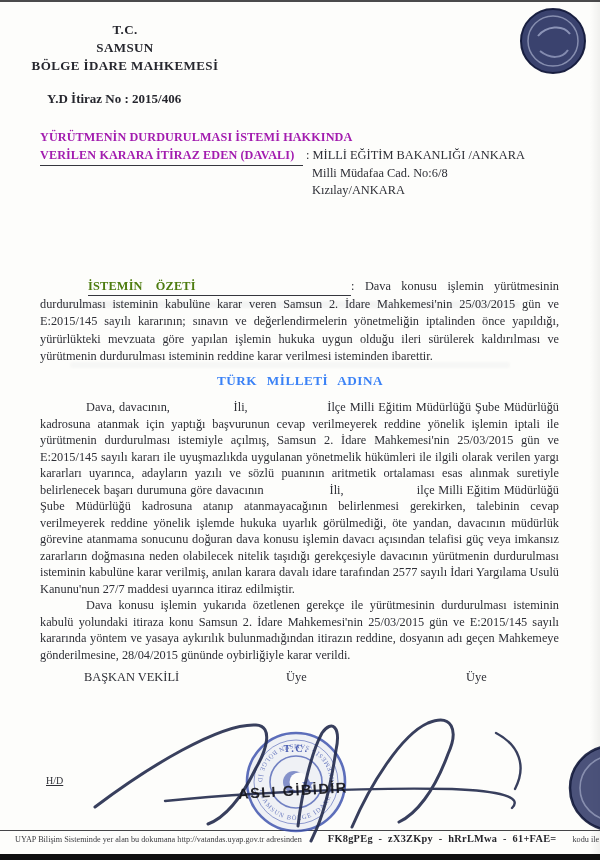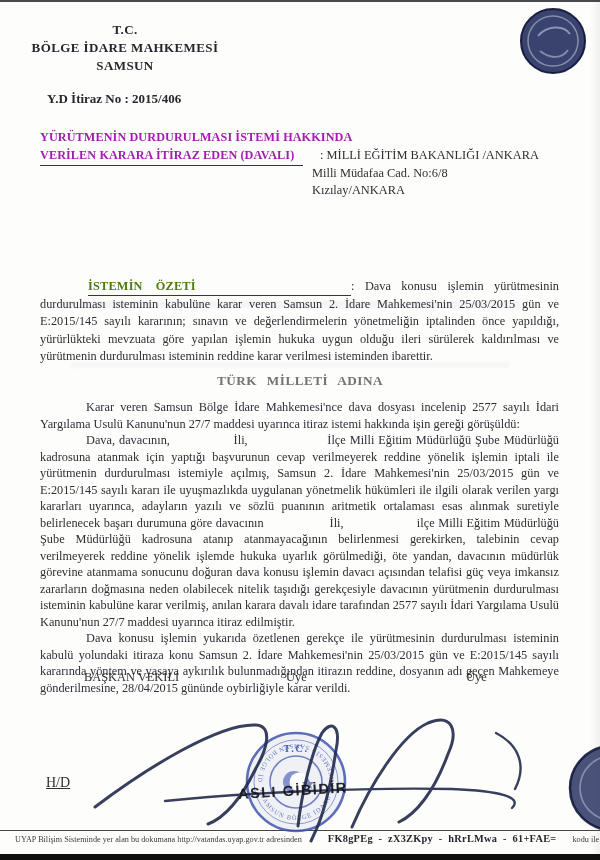--- a/index.html
+++ b/index.html
@@ -16,43 +16,43 @@
   .court-header{position:absolute;top:21px;left:14px;width:222px;text-align:center;
     font-weight:bold;font-size:13px;line-height:18px;letter-spacing:.4px;color:#26272e;}
   .case-ref{position:absolute;top:91px;left:47px;font-weight:bold;font-size:13px;color:#26272e;}
 
   .parties{position:absolute;top:130px;left:40px;width:522px;font-size:12.4px;}
   .prow{display:flex;align-items:baseline;height:17.8px;}
   .plabel{display:inline-block;width:263px;font-weight:bold;font-size:12.2px;
     border-bottom:1.4px solid #35363d;align-self:stretch;color:#a21caf;letter-spacing:.1px;}
   .plabel.nounder{border-bottom:none;width:auto;}
   .pspacer{display:inline-block;width:263px;}
-  .pval{margin-left:17px;white-space:nowrap;}
+  .pval{margin-left:3px;white-space:nowrap;}
   .gap-before{margin-top:9px;}
 
   .summary{position:absolute;top:278px;left:40px;width:519px;font-size:12.3px;
     line-height:17.2px;text-align:justify;}
   .ul-label{display:inline-block;width:263px;font-weight:bold;
     border-bottom:1.4px solid #35363d;color:#4d7c0f;letter-spacing:.2px;margin-left:48px;}
 
   .ruling-title{position:absolute;top:373px;left:0;width:600px;text-align:center;
-    font-weight:bold;font-size:13.2px;word-spacing:6px;letter-spacing:.5px;color:#737373;}
+    font-weight:bold;font-size:13.2px;word-spacing:6px;letter-spacing:.5px;color:#3b82f6;}
 
   .bodytext{position:absolute;top:399px;left:40px;width:519px;font-size:12.3px;
     line-height:16.5px;text-align:justify;}
   .bodytext p{margin:0;text-indent:46px;}
   .b{font-weight:normal;}
 
   .sig-row{position:absolute;top:670px;left:0;width:600px;height:18px;font-size:12.4px;}
   .sig-row span{position:absolute;top:0;}
   .sig-left{left:84px;}
   .sig-mid{left:286px;}
   .sig-right{left:466px;}
 
-  .hd-note{position:absolute;top:775px;left:46px;font-size:14px;text-decoration:underline;}
+  .hd-note{position:absolute;top:775px;left:46px;font-size:10px;text-decoration:underline;}
 
   .seal{position:absolute;left:244px;top:730px;width:104px;height:104px;z-index:2;}
   .signature{position:absolute;left:60px;top:705px;width:500px;height:140px;z-index:4;}
   .certified{position:absolute;left:238px;top:782px;width:130px;z-index:5;
     font-weight:bold;font-size:14.5px;letter-spacing:1.5px;color:#15151a;
     transform:rotate(-3.5deg);opacity:.92;font-family:"Liberation Sans","DejaVu Sans",sans-serif;}
 
   .corner-stamp-tr{position:absolute;left:518px;top:6px;width:70px;height:70px;z-index:2;}
   .corner-stamp-br{position:absolute;left:562px;top:742px;width:84px;height:92px;z-index:2;}
 
@@ -68,22 +68,22 @@
 
 <div class="page">
 
   <div class="scan-top-edge"></div>
   <div class="scan-right-shade"></div>
   <div class="smudge" style="top:301px;left:60px;width:460px;height:7px;"></div>
   <div class="smudge" style="top:362px;left:70px;width:440px;height:6px;opacity:.7;"></div>
 
   <div class="court-header">
     <div>T.C.</div>
+    <div>SAMSUN</div>
     <div>BÖLGE İDARE MAHKEMESİ</div>
-    <div>SAMSUN</div>
   </div>
 
   <div class="case-ref">Y.D İtiraz No : 2015/406</div>
 
   <div class="parties">
     <div class="prow">
       <span class="plabel nounder">YÜRÜTMENİN DURDURULMASI İSTEMİ HAKKINDA</span>
     </div>
     <div class="prow">
       <span class="plabel">VERİLEN KARARA İTİRAZ EDEN (DAVALI)</span>
@@ -99,21 +99,20 @@
     </div>
   </div>
 
   <div class="summary">
     <span class="ul-label">İSTEMİN&nbsp;&nbsp;&nbsp;&nbsp;ÖZETİ</span><span>:  Dava konusu işlemin yürütmesinin durdurulması isteminin kabulüne karar veren Samsun 2. İdare Mahkemesi'nin 25/03/2015 gün ve E:2015/145 sayılı kararının; sınavın ve değerlendirmelerin yönetmeliğin iptalinden önce yapıldığı, yürürlükteki mevzuata göre yapılan işlemin hukuka uygun olduğu ileri sürülerek kaldırılması ve yürütmenin durdurulması isteminin reddine karar verilmesi isteminden ibarettir.</span>
   </div>
 
   <div class="ruling-title">TÜRK MİLLETİ ADINA</div>
 
   <div class="bodytext">
-    <p>Karar veren Samsun Bölge İdare Mahkemesi'nce dava dosyası incelenip 2577 sayılı İdari Yargılama Usulü Kanunu'nun 27/7 maddesi uyarınca itiraz istemi hakkında işin gereği görüşüldü:</p>
     <p>Dava, davacının,&nbsp;&nbsp;&nbsp;&nbsp;&nbsp;&nbsp;&nbsp;&nbsp;&nbsp;&nbsp;&nbsp;&nbsp;&nbsp;&nbsp;&nbsp;&nbsp;İli,&nbsp;&nbsp;&nbsp;&nbsp;&nbsp;&nbsp;&nbsp;&nbsp;&nbsp;&nbsp;&nbsp;&nbsp;&nbsp;&nbsp;&nbsp;&nbsp;&nbsp;&nbsp;&nbsp;&nbsp;İlçe Milli Eğitim Müdürlüğü Şube Müdürlüğü kadrosuna atanmak için yaptığı başvurunun cevap verilmeyerek reddine yönelik işlemin iptali ile yürütmenin durdurulması istemiyle açılmış,  Samsun 2. İdare Mahkemesi'nin 25/03/2015 gün ve E:2015/145  sayılı kararı ile uyuşmazlıkda uygulanan yönetmelik hükümleri ile ilgili olarak verilen yargı kararları uyarınca, adayların yazılı ve sözlü puanının aritmetik ortalaması esas alınmak suretiyle belirlenecek başarı durumuna göre davacının&nbsp;&nbsp;&nbsp;&nbsp;&nbsp;&nbsp;&nbsp;&nbsp;&nbsp;&nbsp;&nbsp;&nbsp;&nbsp;&nbsp;&nbsp;&nbsp;&nbsp;&nbsp;İli,&nbsp;&nbsp;&nbsp;&nbsp;&nbsp;&nbsp;&nbsp;&nbsp;&nbsp;&nbsp;&nbsp;&nbsp;&nbsp;&nbsp;&nbsp;&nbsp;&nbsp;&nbsp;&nbsp;&nbsp;ilçe Milli Eğitim Müdürlüğü Şube Müdürlüğü kadrosuna atanıp atanmayacağının belirlenmesi gerekirken, talebinin cevap verilmeyerek reddine yönelik işlemde hukuka uyarlık görülmediği, öte yandan, davacının müdürlük görevine atanmama sonucunu doğuran dava konusu işlemin davacı açısından telafisi güç veya imkansız zararların doğmasına neden olabilecek nitelik taşıdığı gerekçesiyle davacının yürütmenin durdurulması isteminin kabulüne karar verilmiş, anılan karara davalı idare tarafından 2577 sayılı İdari Yargılama Usulü Kanunu'nun 27/7 maddesi uyarınca itiraz edilmiştir.</p>
     <p><span>Dava konusu işlemin yukarıda özetlenen gerekçe ile yürütmesinin durdurulması isteminin kabulü yolundaki itiraza konu  Samsun 2. İdare Mahkemesi'nin 25/03/2015 gün ve E:2015/145  sayılı kararında yöntem ve yasaya aykırılık bulunmadığından </span><span class="b">itirazın reddine</span><span>, dosyanın adı geçen Mahkemeye gönderilmesine, 28/04/2015 gününde oybirliğiyle  karar verildi.</span></p>
   </div>
 
   <div class="sig-row">
     <span class="sig-left">BAŞKAN VEKİLİ</span>
     <span class="sig-mid">Üye</span>
     <span class="sig-right">Üye</span>
   </div>
 

